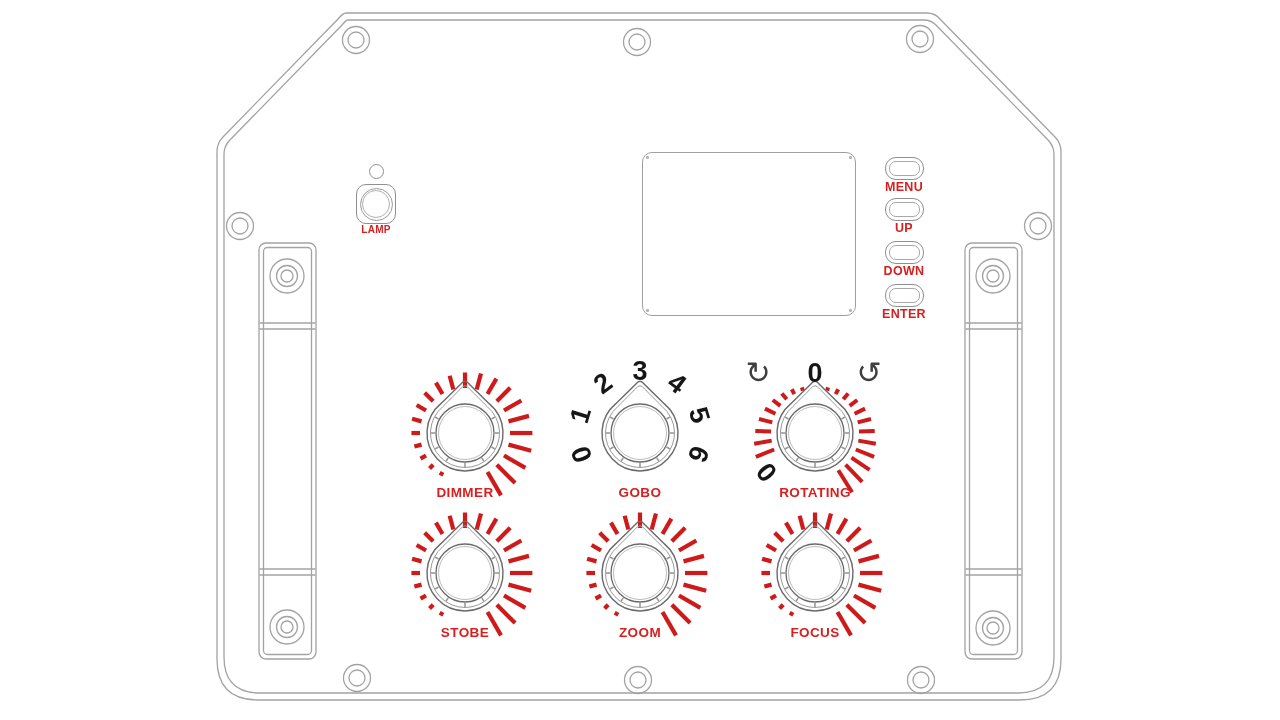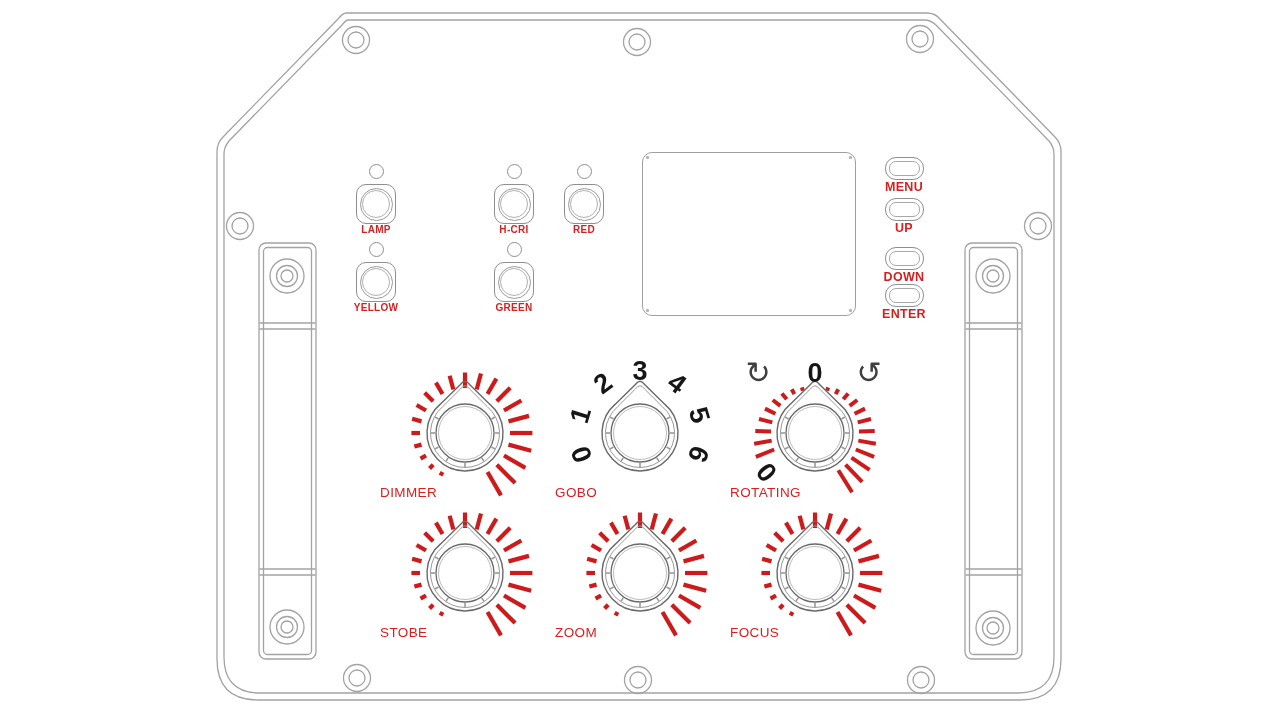--- a/index.html
+++ b/index.html
@@ -26,22 +26,22 @@
 
   
   #display{position:absolute;left:642px;top:152px;width:212px;height:162px;
            border:1.5px solid #9f9f9f;border-radius:10px;background:#ffffff;}
   .corner-dot{position:absolute;width:3px;height:3px;background:#b5b5b5;border-radius:1px;}
   .cd-tl{left:3px;top:3px;} .cd-tr{right:3px;top:3px;} .cd-bl{left:3px;bottom:3px;} .cd-br{right:3px;bottom:3px;}
 
   
   .knob-slot{position:absolute;width:170px;height:170px;}
   .knob-canvas{position:absolute;left:0;top:0;width:170px;height:170px;cursor:pointer;}
-  .knob-label{position:absolute;left:0;right:0;top:137px;text-align:left;
-              font-size:13.5px;font-weight:normal;color:#d71f1f;letter-spacing:.4px;}
+  .knob-label{position:absolute;left:0;right:0;top:137px;text-align:center;
+              font-size:13.5px;font-weight:bold;color:#d71f1f;letter-spacing:.4px;}
 </style>
 </head>
 <body>
 
 <div id="stage">
 
   <svg id="panel-art" width="1280" height="720" viewBox="0 0 1280 720">
     <g stroke="#a3a3a3" fill="none" stroke-width="1.3">
       <path d="M 346 13 L 927 13 Q 935 13 940 19 L 1055 137 Q 1061 143 1061 152 L 1061 659 Q 1061 700 1020 700 L 258 700 Q 217 700 217 659 L 217 152 Q 217 143 223 137 L 338 19 Q 343 13 346 13 Z"></path>
       <path d="M 348 20 L 924 20 Q 931 20 936 25 L 1049 141 Q 1054 147 1054 154 L 1054 657 Q 1054 693 1018 693 L 260 693 Q 224 693 224 657 L 224 154 Q 224 147 229 141 L 342 25 Q 346 20 348 20 Z"></path>
@@ -106,71 +106,35 @@
 
   <div class="btn-cell" style="left:338px;top:164px">
     <div class="led"></div>
     <div class="push-btn">
         <div class="cap1">
           <div class="cap2"></div>
         </div>
       </div>
     <div class="btn-label">LAMP</div>
   </div>
-  <div class="btn-cell" style="left:476px;top:164px">
-    <div class="led"></div>
-    <div class="push-btn">
-        <div class="cap1">
-          <div class="cap2"></div>
-        </div>
-      </div>
-    <div class="btn-label">H-CRI</div>
-  </div>
-  <div class="btn-cell" style="left:546px;top:164px">
-    <div class="led"></div>
-    <div class="push-btn">
-        <div class="cap1">
-          <div class="cap2"></div>
-        </div>
-      </div>
-    <div class="btn-label">RED</div>
-  </div>
-
-  <div class="btn-cell" style="left:338px;top:242px">
-    <div class="led"></div>
-    <div class="push-btn">
-        <div class="cap1">
-          <div class="cap2"></div>
-        </div>
-      </div>
-    <div class="btn-label">YELLOW</div>
-  </div>
-  <div class="btn-cell" style="left:476px;top:242px">
-    <div class="led"></div>
-    <div class="push-btn">
-        <div class="cap1">
-          <div class="cap2"></div>
-        </div>
-      </div>
-    <div class="btn-label">GREEN</div>
-  </div>
+
 
   <div class="menu-cell" style="top:157px">
     <div class="pill">
         <div class="pill-inner"></div>
       </div>
     <div class="menu-label">MENU</div>
   </div>
   <div class="menu-cell" style="top:198px">
     <div class="pill">
         <div class="pill-inner"></div>
       </div>
     <div class="menu-label">UP</div>
   </div>
-  <div class="menu-cell" style="top:247px">
+  <div class="menu-cell" style="top:241px">
     <div class="pill">
         <div class="pill-inner"></div>
       </div>
     <div class="menu-label">DOWN</div>
   </div>
   <div class="menu-cell" style="top:284px">
     <div class="pill">
         <div class="pill-inner"></div>
       </div>
     <div class="menu-label">ENTER</div>

